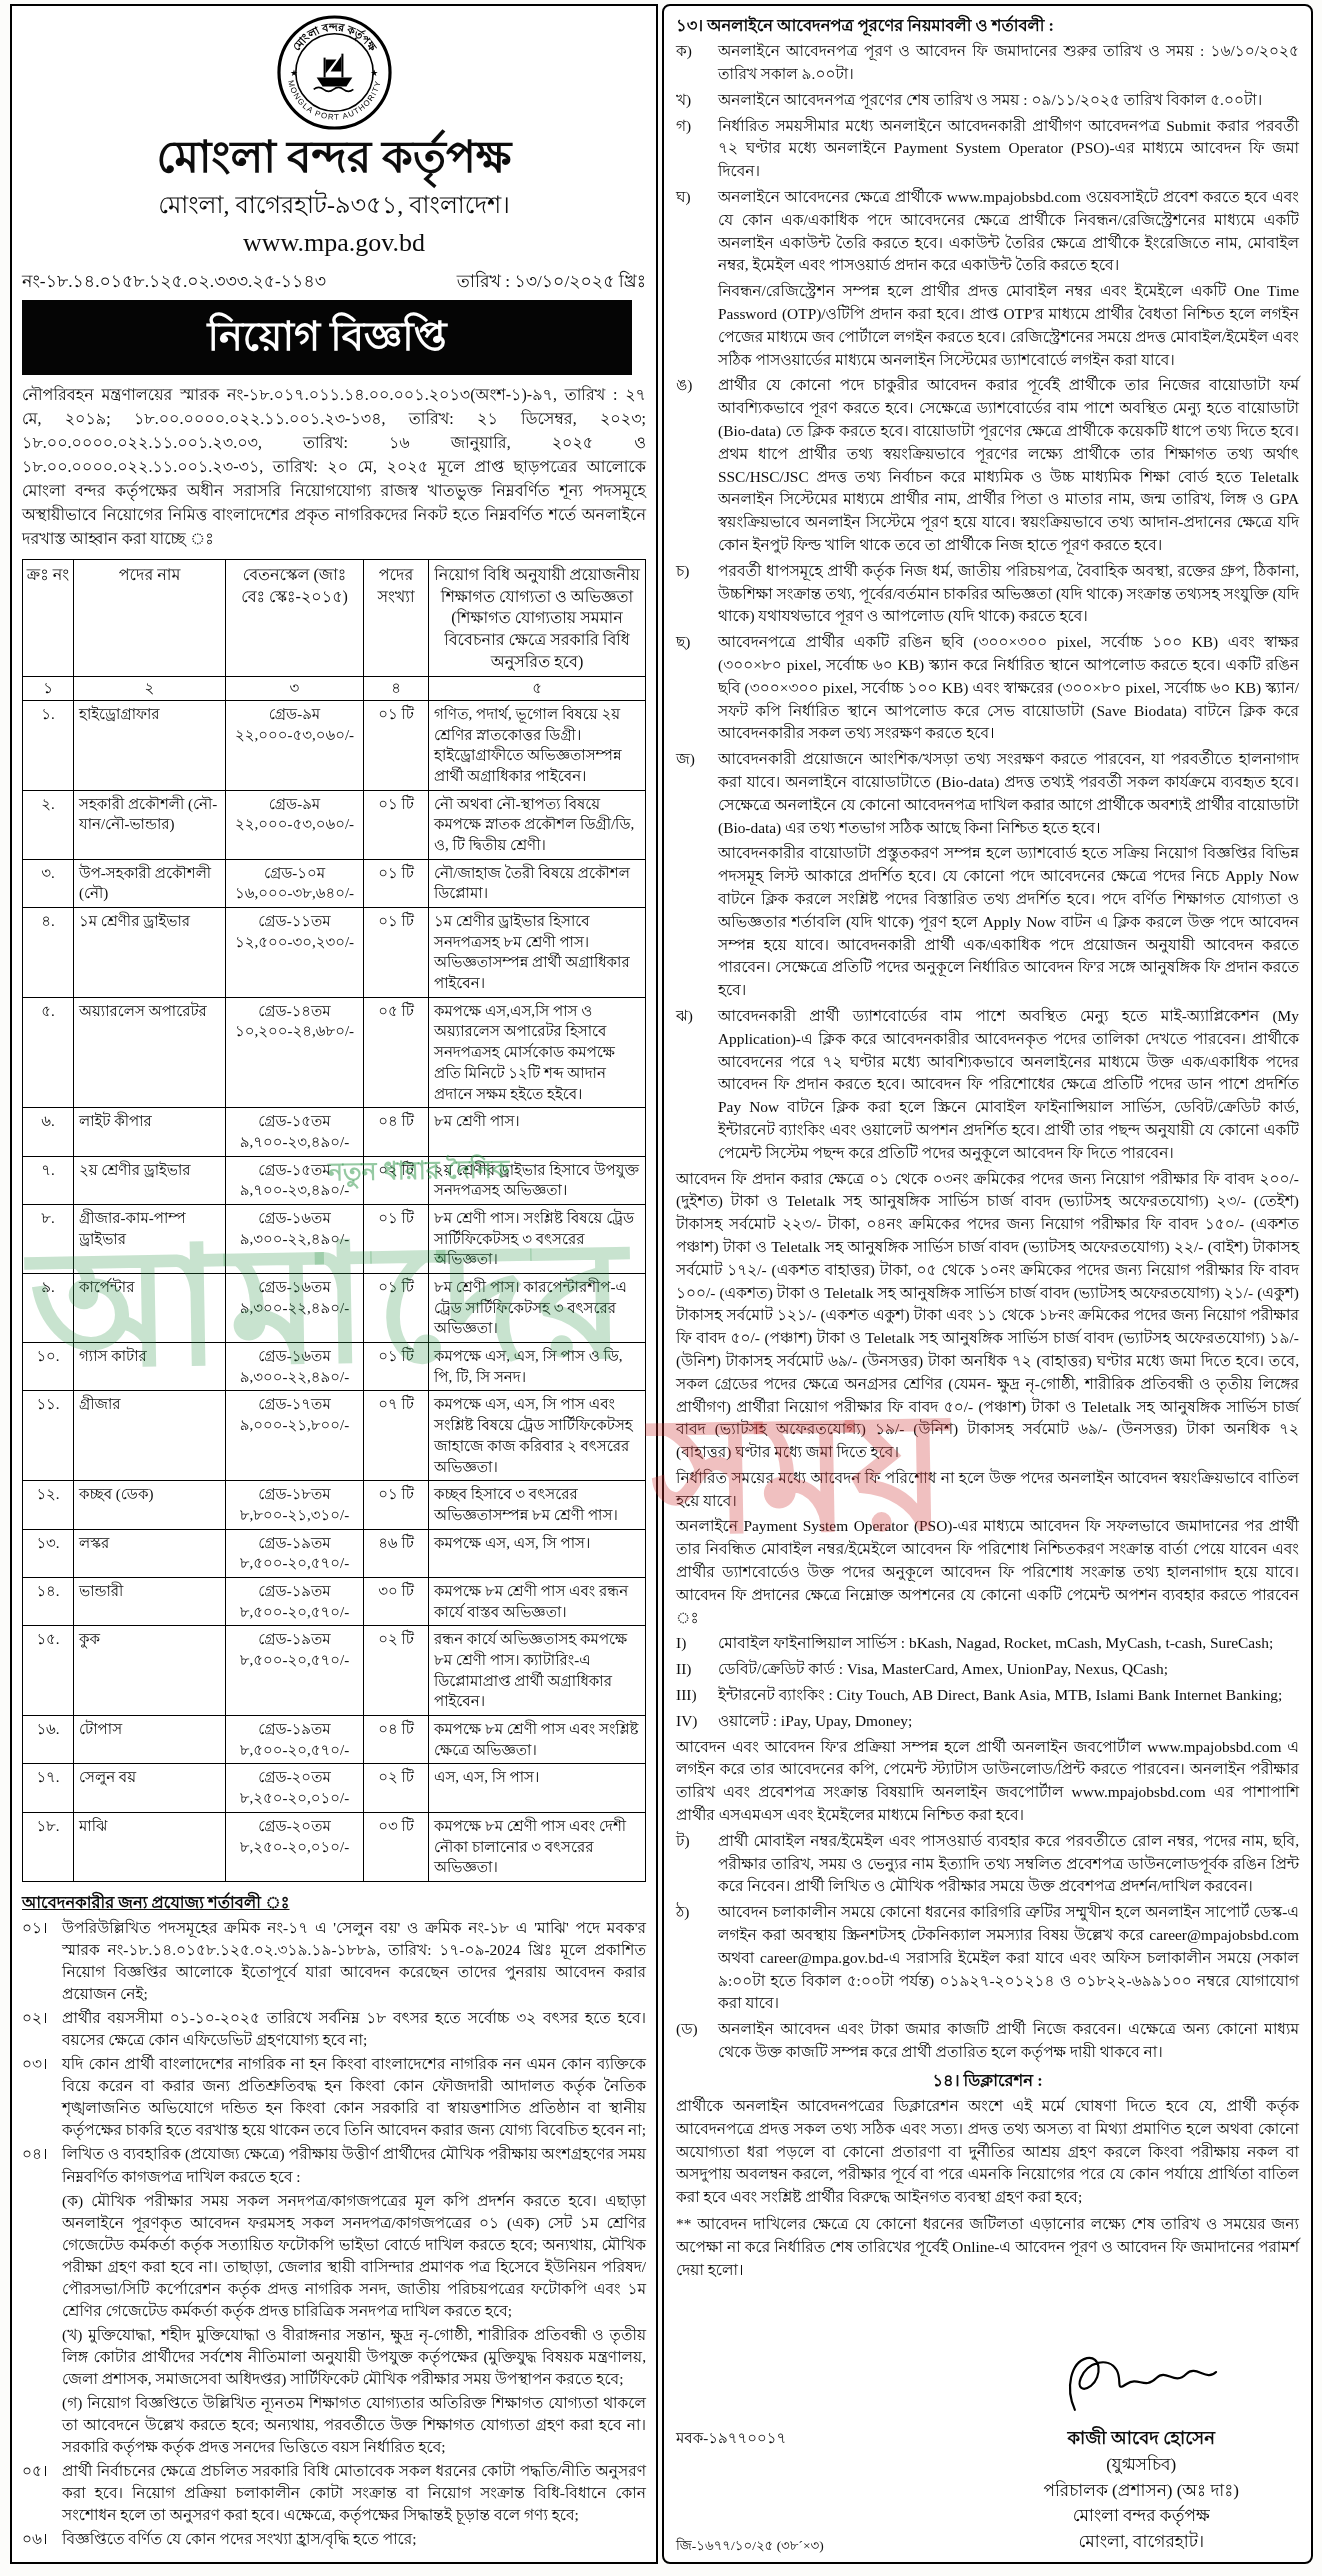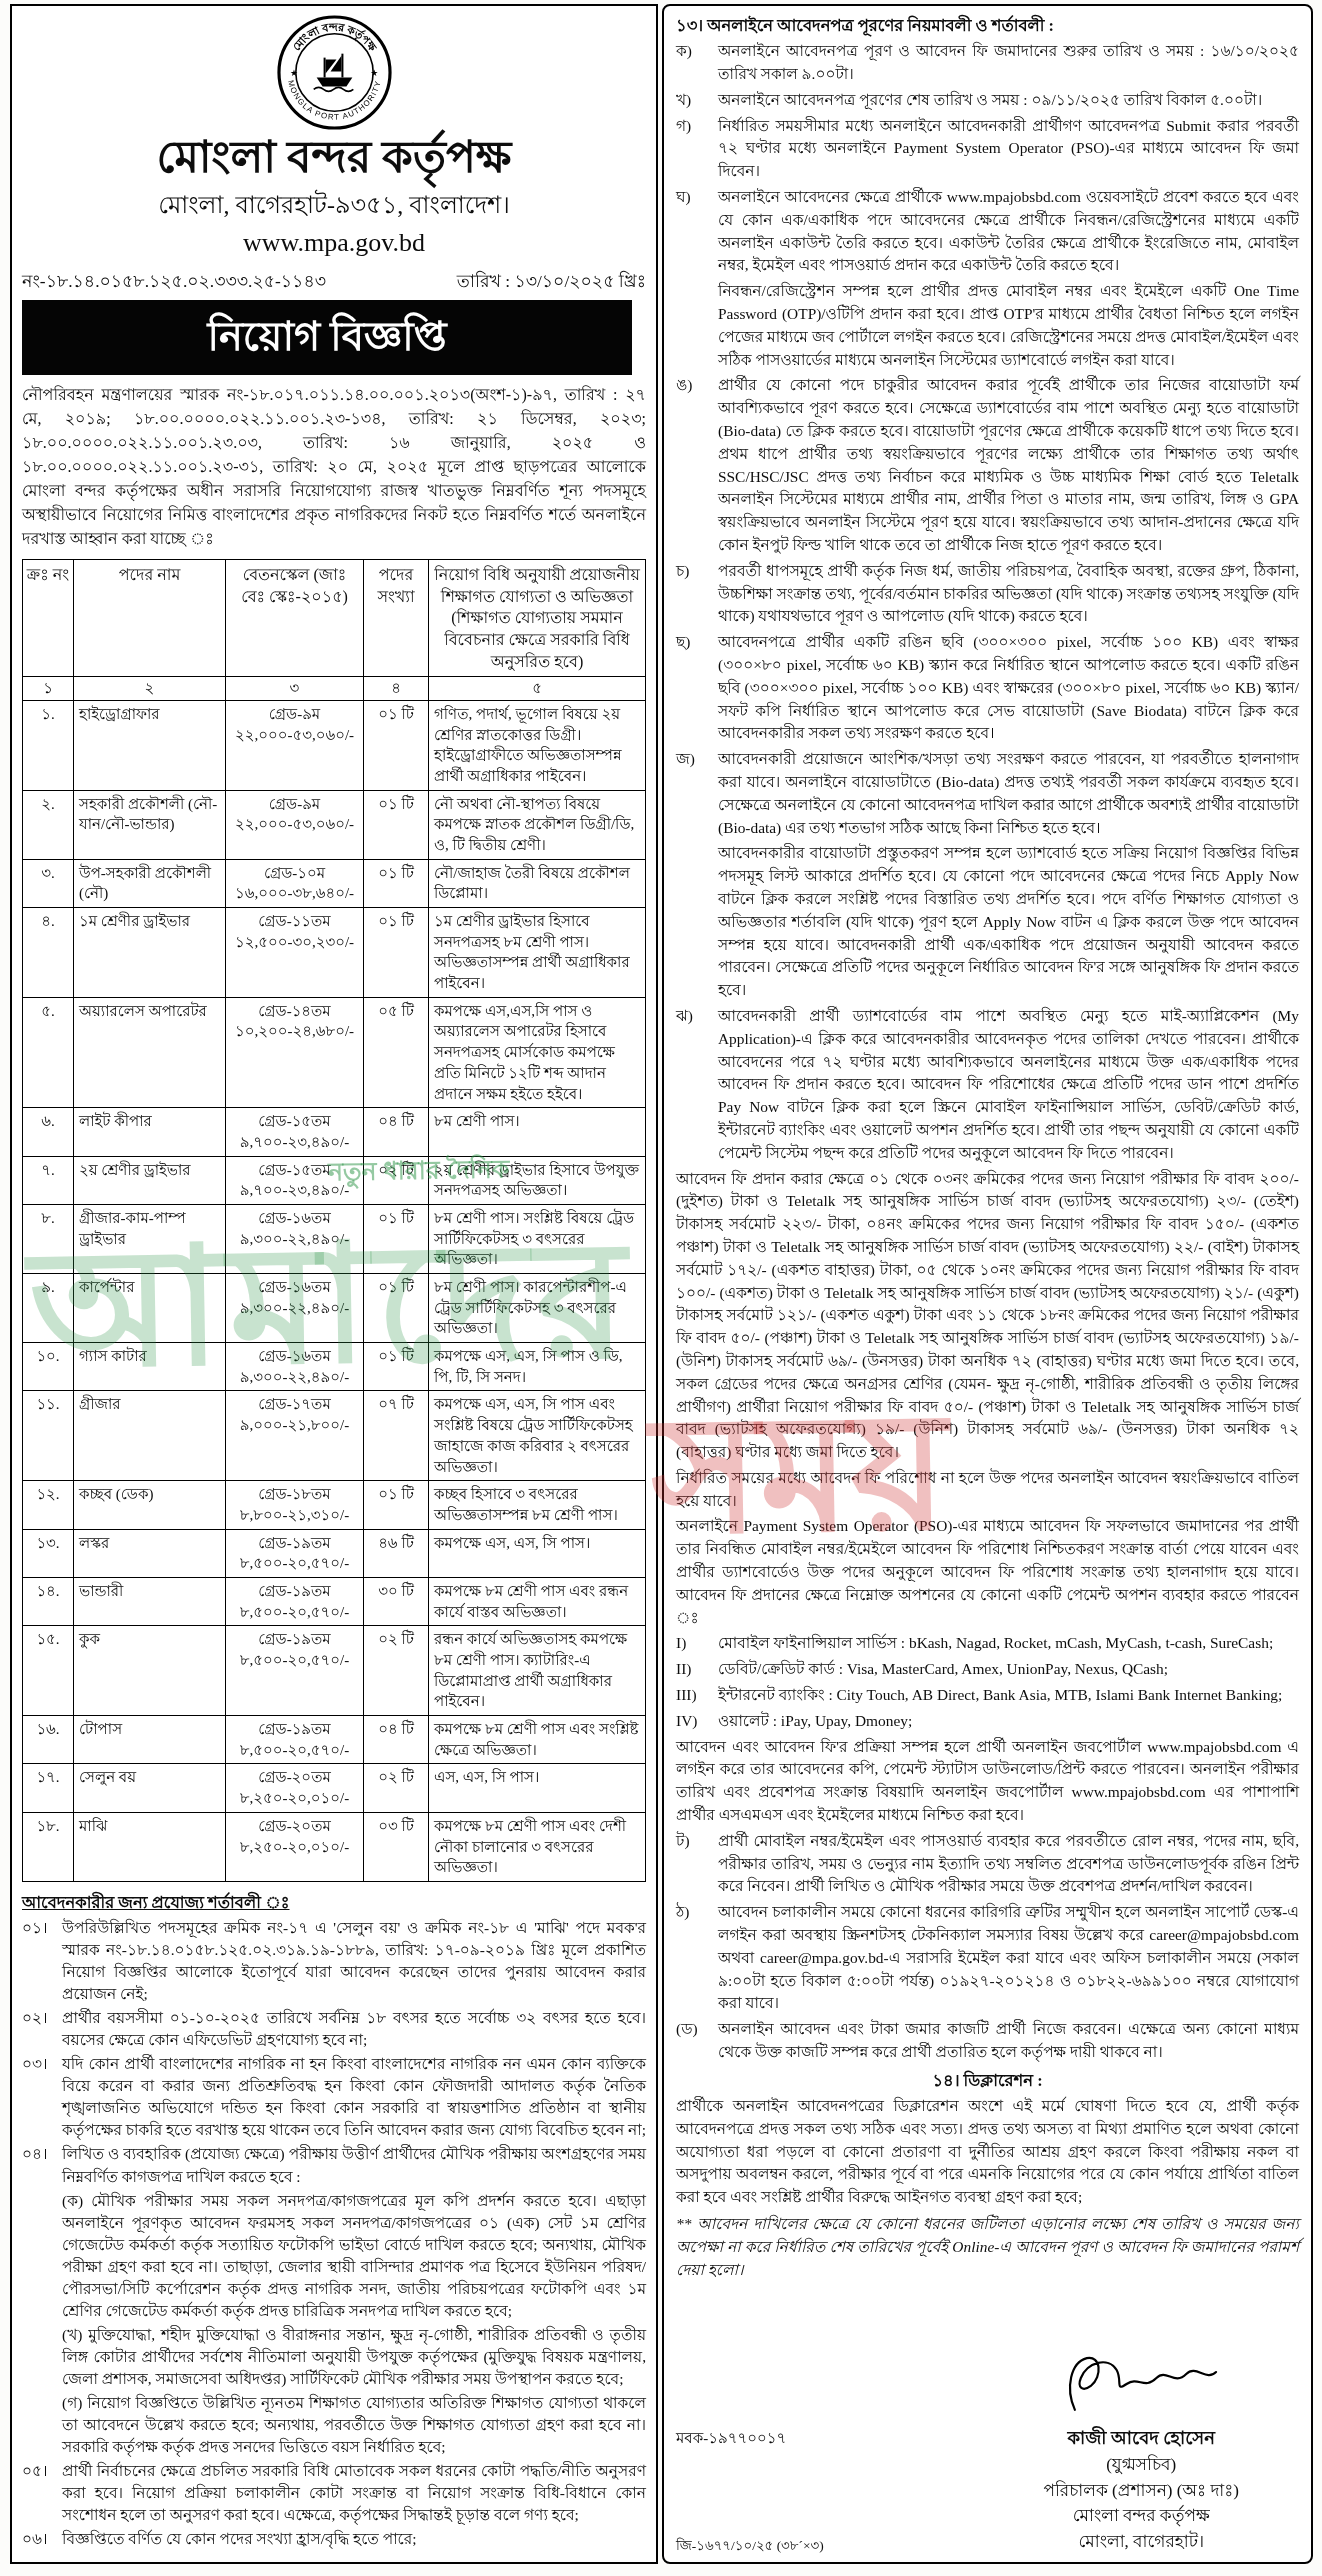--- a/index.html
+++ b/index.html
@@ -31,21 +31,21 @@
   .cond .num{flex:0 0 40px;}
   .cond .txt{flex:1;text-align:justify;}
   
   .online-head{font-weight:bold;font-size:16.4px;text-align:left;margin-bottom:2px;}
   .oitem{display:flex;margin-bottom:3px;}
   .oitem .lbl{flex:0 0 auto;min-width:38px;padding-right:4px;}
   .oitem .lbl:empty{display:none;}
   .oitem .txt{flex:1;text-align:justify;}
   .decl-head{font-weight:bold;font-size:16.4px;margin-top:2px;text-align:center;}
   .decl-body{margin-top:2px;}
-  .note{margin-top:4px;font-style:italic;}
+  .note{margin-top:4px;}
   .sig-row{display:flex;justify-content:space-between;align-items:flex-end;margin-top:auto;padding-top:10px;}
   .codes{font-size:15px;line-height:1.3;}
   .codes .code2{margin-top:88px;font-size:13.4px;}
   .sig-block{text-align:center;font-size:17px;line-height:1.5;padding-right:60px;}
   .sig-name{font-weight:bold;font-size:18px;}
   
   .wm{position:absolute;pointer-events:none;z-index:6;font-family:"Liberation Sans","DejaVu Sans",sans-serif;font-weight:bold;}
   .wm-tagline{left:328px;top:1151px;font-size:25px;color:rgba(44,148,70,0.5);transform:rotate(-1deg);}
   .wm-word1{left:30px;top:1178px;font-size:164px;color:rgba(44,148,70,0.26);letter-spacing:8px;transform:rotate(-1deg);}
   .wm-word2{left:651px;top:1347px;font-size:164px;color:rgba(205,48,48,0.30);transform:rotate(-1deg);}
@@ -310,21 +310,21 @@
             <td>কমপক্ষে ৮ম শ্রেণী পাস এবং দেশী নৌকা চালানোর ৩ বৎসরের অভিজ্ঞতা।</td>
           </tr>
         </tbody>
     </table>
 
     <div class="cond-head">আবেদনকারীর জন্য প্রযোজ্য শর্তাবলী ঃ</div>
     <div>
 
         <div class="cond">
           <span class="num">০১।</span>
-          <span class="txt">উপরিউল্লিখিত পদসমূহের ক্রমিক নং-১৭ এ 'সেলুন বয়' ও ক্রমিক নং-১৮ এ 'মাঝি' পদে মবক'র স্মারক নং-১৮.১৪.০১৫৮.১২৫.০২.৩১৯.১৯-১৮৮৯, তারিখ: ১৭-০৯-২০১৯ খ্রিঃ মূলে প্রকাশিত নিয়োগ বিজ্ঞপ্তির আলোকে ইতোপূর্বে যারা আবেদন করেছেন তাদের পুনরায় আবেদন করার প্রয়োজন নেই;</span>
+          <span class="txt">উপরিউল্লিখিত পদসমূহের ক্রমিক নং-১৭ এ 'সেলুন বয়' ও ক্রমিক নং-১৮ এ 'মাঝি' পদে মবক'র স্মারক নং-১৮.১৪.০১৫৮.১২৫.০২.৩১৯.১৯-১৮৮৯, তারিখ: ১৭-০৯-2024 খ্রিঃ মূলে প্রকাশিত নিয়োগ বিজ্ঞপ্তির আলোকে ইতোপূর্বে যারা আবেদন করেছেন তাদের পুনরায় আবেদন করার প্রয়োজন নেই;</span>
         </div>
 
         <div class="cond">
           <span class="num">০২।</span>
           <span class="txt">প্রার্থীর বয়সসীমা ০১-১০-২০২৫ তারিখে সর্বনিম্ন ১৮ বৎসর হতে সর্বোচ্চ ৩২ বৎসর হতে হবে। বয়সের ক্ষেত্রে কোন এফিডেভিট গ্রহণযোগ্য হবে না;</span>
         </div>
 
         <div class="cond">
           <span class="num">০৩।</span>
           <span class="txt">যদি কোন প্রার্থী বাংলাদেশের নাগরিক না হন কিংবা বাংলাদেশের নাগরিক নন এমন কোন ব্যক্তিকে বিয়ে করেন বা করার জন্য প্রতিশ্রুতিবদ্ধ হন কিংবা কোন ফৌজদারী আদালত কর্তৃক নৈতিক শৃঙ্খলাজনিত অভিযোগে দন্ডিত হন কিংবা কোন সরকারি বা স্বায়ত্তশাসিত প্রতিষ্ঠান বা স্থানীয় কর্তৃপক্ষের চাকরি হতে বরখাস্ত হয়ে থাকেন তবে তিনি আবেদন করার জন্য যোগ্য বিবেচিত হবেন না;</span>

